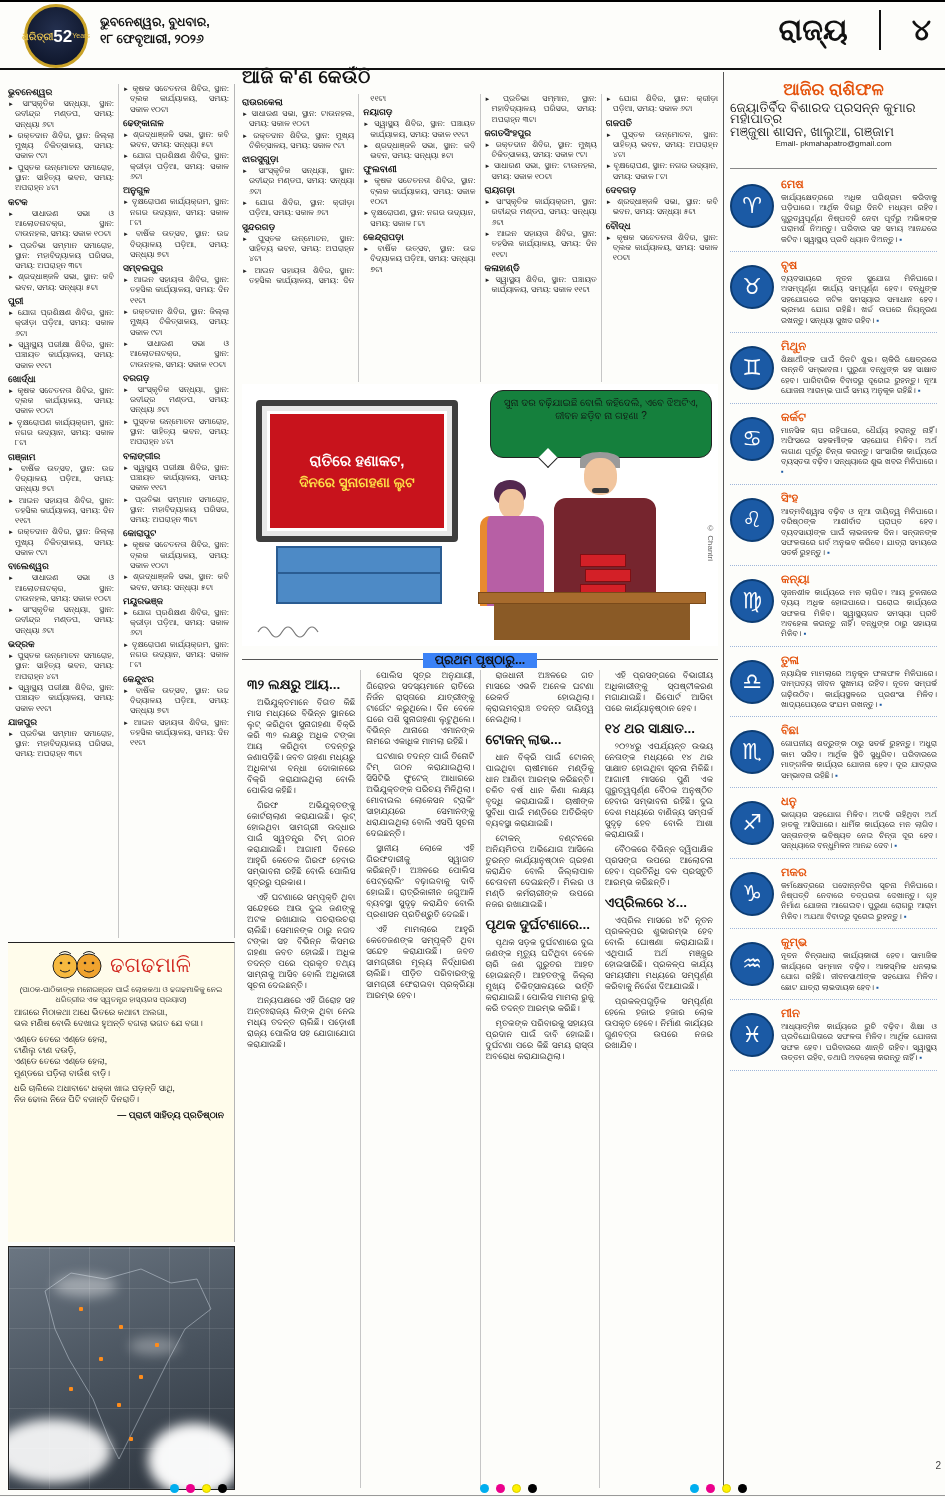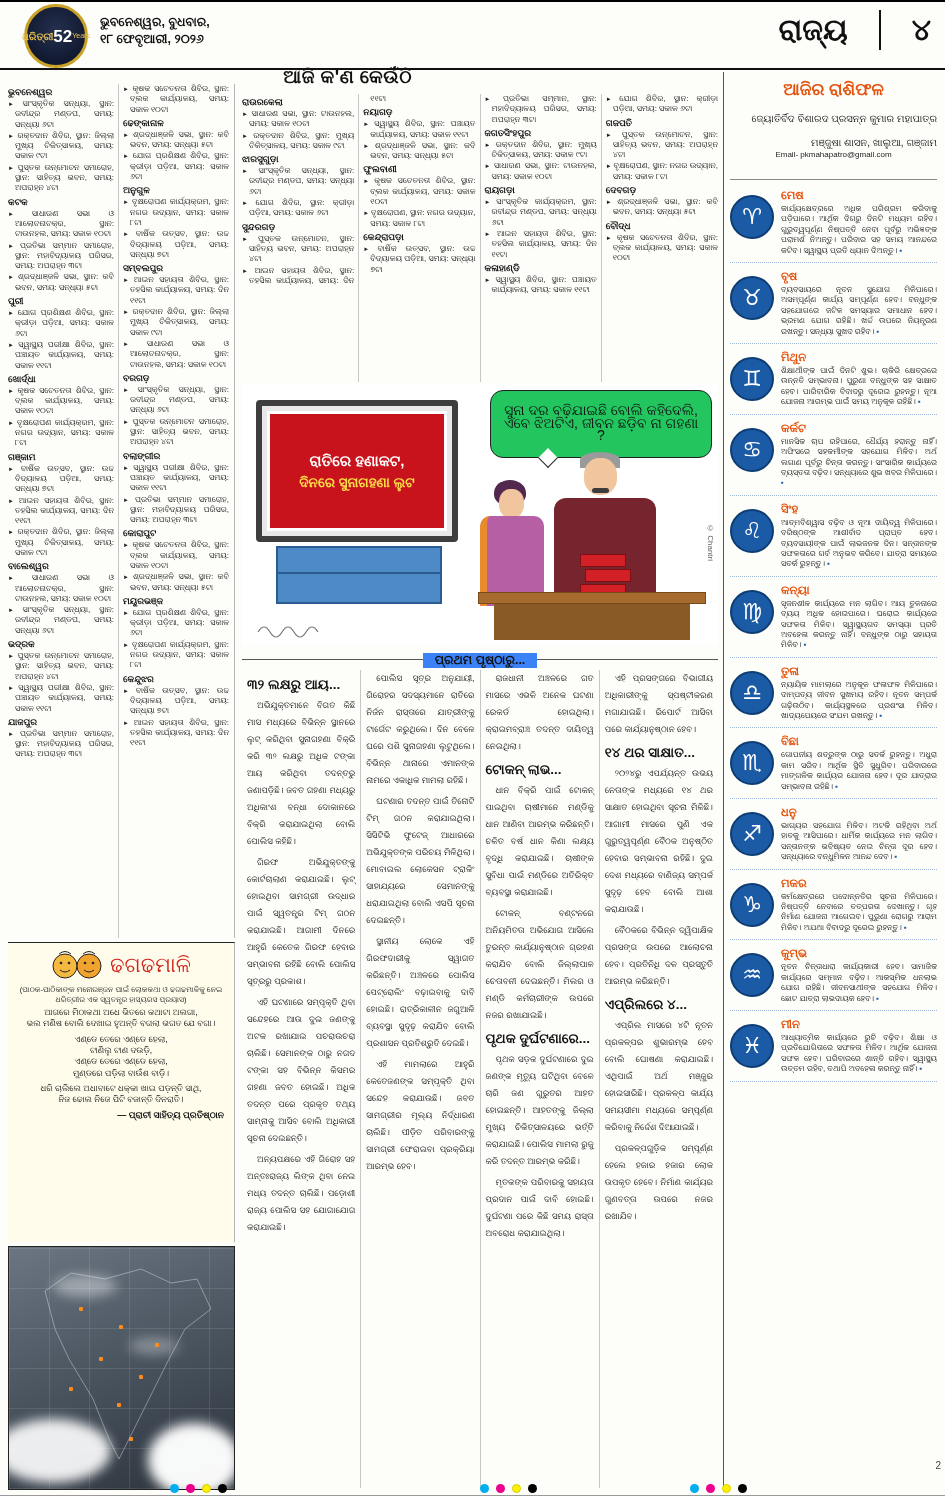--- a/index.html
+++ b/index.html
@@ -14,41 +14,41 @@
         border:3px solid #c9a227;display:flex;flex-direction:row;align-items:center;justify-content:center;gap:0}
   .logo-title{color:#e7c252;font-size:10px;font-weight:bold;line-height:11px}
   .logo-years{color:#ffffff;font-size:17px;font-weight:bold;line-height:17px}
   .logo-years-label{color:#e7c252;font-size:7px;line-height:8px}
   .dateline{left:100px;top:14px;font-size:12.5px;font-weight:bold;line-height:17px;white-space:pre-line}
   .mast-right{right:14px;top:10px;display:flex;align-items:center;gap:31px}
   .section-name{font-size:30px;font-weight:bold}
   .mast-div{width:2px;height:40px;background:#111}
   .page-num{font-size:30px;font-weight:bold}
   
-  .listings-title{left:242px;top:66px;width:170px;text-align:right;font-size:18.5px;font-weight:bold;letter-spacing:.5px}
+  .listings-title{left:242px;top:66px;width:170px;text-align:left;font-size:18.5px;font-weight:bold;letter-spacing:.5px}
   .left-listings{left:8px;top:84px;width:227px;height:854px;overflow:hidden;
                  column-count:2;column-gap:9px;column-rule:1px solid #c6c6c6;
                  border-right:1px solid #b5b5b5;padding-right:5px}
   .mid-listings{left:242px;top:94px;width:476px;height:288px;overflow:hidden;
                 column-count:4;column-gap:9px;column-rule:1px solid #c6c6c6}
   .lhead{font-size:9px;font-weight:bold;margin:3px 0 1px;break-after:avoid}
   .litem{font-size:8px;line-height:10.3px;text-align:justify;padding-left:7px;text-indent:-7px;margin-bottom:1px}
   .litem::before{content:"► ";font-size:6px;color:#222}
   
   .cartoon{left:242px;top:384px;width:476px;height:262px;background:#fff;overflow:hidden}
   .tv{position:absolute;left:14px;top:16px;width:202px;height:142px;background:#e8e8e8;
       border:6px solid #3e3e3e;border-radius:4px}
   .tv-screen{position:absolute;inset:5px;background:#c8131c;border:3px solid #fff;
              display:flex;flex-direction:column;align-items:center;justify-content:center;gap:6px;text-align:center;padding:11px}
   .sign1{color:#fff;font-size:15px;font-weight:bold;line-height:17px}
   .sign2{color:#fde047;font-size:13.5px;font-weight:bold;line-height:16px}
   .tv-stand{position:absolute;left:34px;top:162px;width:166px;height:58px;background:#4d8ac6;border:2px solid #2a5c92}
   .tv-stand::after{content:"";position:absolute;left:0;right:0;top:24px;border-top:2px solid #2a5c92}
-  .bubble{position:absolute;right:6px;top:6px;width:222px;height:68px;background:#22c55e;border:1.5px solid #222;
-          border-radius:13px;padding:13px 9px;font-size:14px;line-height:12.5px;text-align:center}
+  .bubble{position:absolute;right:6px;top:6px;width:222px;height:68px;background:#15803d;border:1.5px solid #222;
+          border-radius:13px;padding:6px 9px;font-size:10px;line-height:12.5px;text-align:center}
   .bubble::after{content:"";position:absolute;left:50px;bottom:-8px;width:13px;height:13px;background:#fff;
           border-right:1.5px solid #222;border-bottom:1.5px solid #222;transform:rotate(45deg)}
   .woman{position:absolute;left:238px;top:96px;width:64px;height:126px}
   .w-hair{position:absolute;top:0;left:14px;width:32px;height:26px;background:#53284f;border-radius:50% 50% 45% 45%}
   .w-bun{position:absolute;top:2px;left:2px;width:14px;height:14px;background:#53284f;border-radius:50%}
   .w-face{position:absolute;top:9px;left:19px;width:25px;height:29px;background:#f1c59e;border-radius:45%}
   .w-body{position:absolute;top:36px;left:0;width:64px;height:90px;background:#b75fa5;
           border-left:7px solid #e88a2e;border-radius:10px 10px 0 0}
   .man{position:absolute;left:312px;top:68px;width:102px;height:154px}
   .m-hair{position:absolute;top:0;left:26px;width:40px;height:16px;background:#9a9a9a;border-radius:50% 50% 0 0}
@@ -65,46 +65,46 @@
   .sig{position:absolute;left:14px;bottom:8px}
   
   .article{left:242px;top:650px;width:476px;height:840px;overflow:hidden}
   .jump-row{position:relative;height:20px;text-align:center}
   .jump-row::before{content:"";position:absolute;left:0;right:0;top:9px;border-top:1.5px solid #555}
   .jump-label{position:relative;display:inline-block;background:#3b82f6;padding:0 12px;font-weight:bold;font-size:12.5px}
   .article-cols{display:flex;gap:0;height:818px;overflow:hidden}
   .acol{flex:1;overflow:hidden;padding:0 5px}
   .acol + .acol{border-left:1px solid #c6c6c6}
   .ahead{font-size:13.5px;font-weight:bold;margin:7px 0 4px}
-  .apara{font-size:8.6px;line-height:17px;text-align:justify;text-indent:10px;margin-bottom:4px}
+  .apara{font-size:8.6px;line-height:11px;text-align:justify;text-indent:10px;margin-bottom:4px}
   
   .dhaga{left:8px;top:942px;width:227px;height:300px;background:#fffceb;border-top:1.5px solid #222;
          border-right:1px solid #b5b5b5;padding:5px 6px;overflow:hidden}
   .dhaga-head{display:flex;align-items:center;justify-content:center;gap:7px}
   .dhaga-title{color:#d1261f;font-size:21px;font-weight:normal}
   .dhaga-sub{font-size:7.6px;line-height:9.6px;text-align:center;margin:3px 2px;color:#222}
-  .dline{font-size:8.5px;line-height:11.3px;text-align:center;white-space:pre-line;margin-bottom:4px}
+  .dline{font-size:8.5px;line-height:11.3px;text-align:left;white-space:pre-line;margin-bottom:4px}
   .dhaga-attr{font-size:9px;font-weight:bold;text-align:right;padding-right:4px;margin-top:2px}
   
   .wmap{left:8px;top:1246px;width:227px;height:244px;border:1px solid #222;overflow:hidden;
         background:linear-gradient(160deg,#6b7682,#46505b 55%,#2c333c);position:absolute}
   .wmap-grid{position:absolute;inset:0;
         background-image:repeating-linear-gradient(0deg,rgba(255,255,255,.10) 0 1px,transparent 1px 40px),
                          repeating-linear-gradient(90deg,rgba(255,255,255,.10) 0 1px,transparent 1px 40px)}
   .cloud{position:absolute;border-radius:50%;background:rgba(255,255,255,.9);filter:blur(6px)}
   .c1{left:-14px;bottom:6px;width:116px;height:64px}
   .c2{right:-6px;bottom:-8px;width:92px;height:74px;background:rgba(255,255,255,.97)}
   .c3{left:44px;top:28px;width:64px;height:22px;opacity:.45}
   .c4{left:120px;top:90px;width:50px;height:18px;opacity:.35}
   .marker{position:absolute;width:4px;height:4px;background:#ff8c1a;border-radius:1px}
   
   .sidebar-rule{left:723px;top:72px;width:1px;height:1418px;background:#555}
   .sidebar{left:730px;top:76px;width:207px;height:1414px;overflow:hidden}
   .h-title{color:#e4520b;font-size:17px;font-weight:bold;text-align:center;margin-top:4px}
-  .h-byline{font-size:10px;text-align:right;line-height:11px;margin-top:13px}
+  .h-byline{font-size:13px;text-align:left;line-height:11px;margin-top:2px}
   .h-email{font-size:8px;text-align:center;color:#222;margin:2px 0 20px}
   .h-sep{border-top:1px solid #888;margin:2px 0 2px}
   .hrow{display:flex;gap:7px;padding:7px 0 6px;border-bottom:1px dotted #9fb6d9}
   .hicon{flex:0 0 44px;width:44px;height:44px;border-radius:50%;background:#1b5aa5;border:2px solid #0d3d73;
          color:#fff;display:flex;align-items:center;justify-content:center;font-size:22px;margin-top:6px}
   .htext{flex:1;min-width:0}
   .hname{color:#e4520b;font-size:11.5px;font-weight:bold;margin-bottom:2px}
   .hbody{font-size:7.9px;line-height:10.4px;text-align:justify}
   .hbody::after{content:" ▪";color:#1b5aa5}
   

